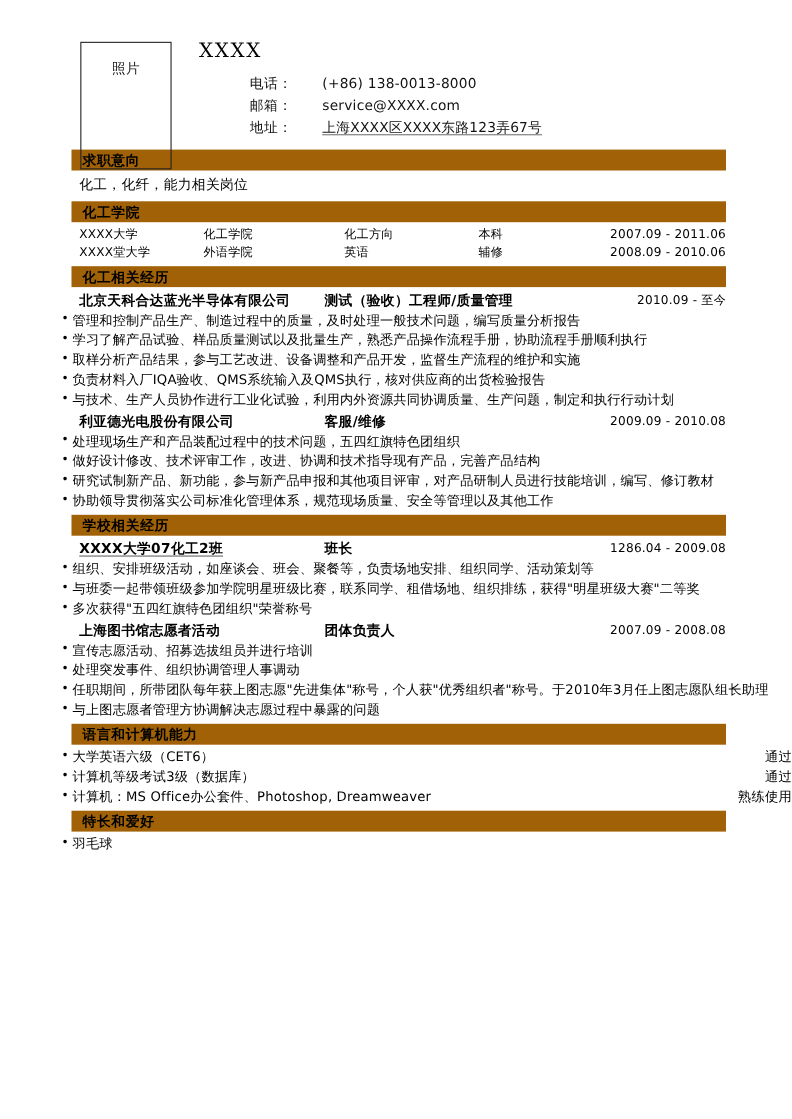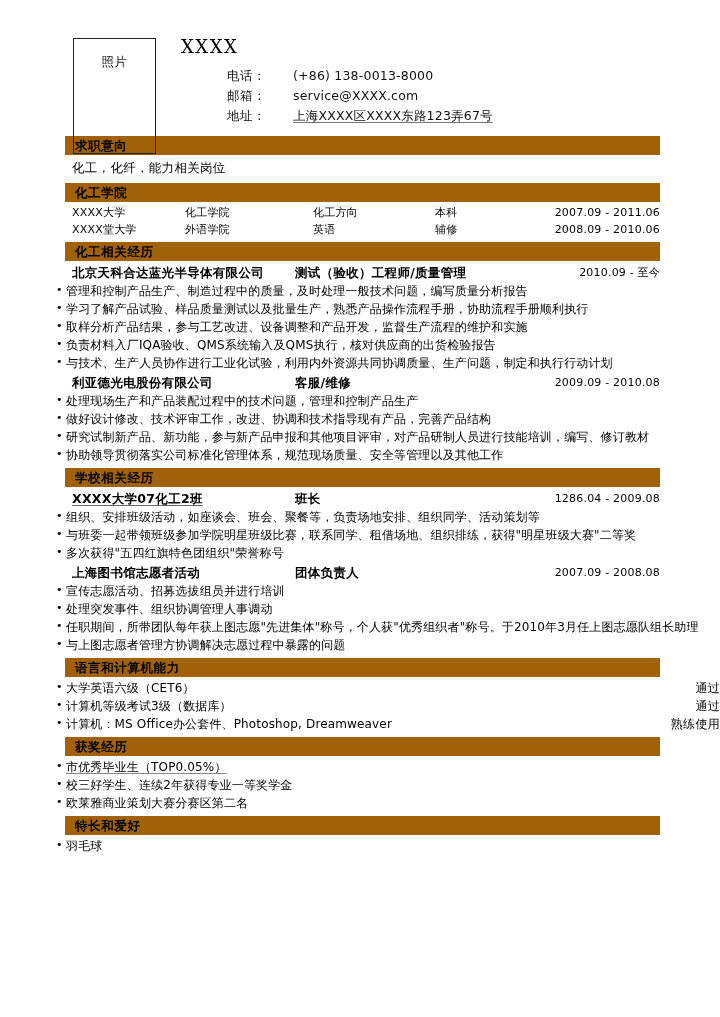--- a/index.html
+++ b/index.html
@@ -265,21 +265,21 @@
     </ul>
 
     <div class="section-body">
       <div class="entry-head">
         <span class="entry-org">利亚德光电股份有限公司</span>
         <span class="entry-role">客服/维修</span>
         <span class="entry-date">2009.09 - 2010.08</span>
       </div>
     </div>
     <ul class="bullets">
-      <li><span class="bl-text">处理现场生产和产品装配过程中的技术问题，管理和控制产品生产</span></li>
+      <li><span class="bl-text">处理现场生产和产品装配过程中的技术问题，五四红旗特色团组织</span></li>
       <li><span class="bl-text">做好设计修改、技术评审工作，改进、协调和技术指导现有产品，完善产品结构</span></li>
       <li><span class="bl-text">研究试制新产品、新功能，参与新产品申报和其他项目评审，对产品研制人员进行技能培训，编写、修订教材</span></li>
       <li><span class="bl-text">协助领导贯彻落实公司标准化管理体系，规范现场质量、安全等管理以及其他工作</span></li>
     </ul>
   </div>
 
   <div class="section">
     <div class="section-bar">学校相关经历</div>
 
     <div class="section-body">
@@ -321,28 +321,20 @@
         <span class="bl-text">计算机等级考试3级（数据库）</span>
         <span class="bl-status">通过</span>
       </li>
       <li class="with-status">
         <span class="bl-text">计算机：MS Office办公套件、Photoshop, Dreamweaver</span>
         <span class="bl-status">熟练使用</span>
       </li>
     </ul>
   </div>
 
-  <div class="section">
-    <div class="section-bar">获奖经历</div>
-    <ul class="bullets">
-      <li><span class="bl-text u">市优秀毕业生（TOP0.05%）</span></li>
-      <li><span class="bl-text">校三好学生、连续2年获得专业一等奖学金</span></li>
-      <li><span class="bl-text">欧莱雅商业策划大赛分赛区第二名</span></li>
-    </ul>
-  </div>
 
   <div class="section">
     <div class="section-bar">特长和爱好</div>
     <ul class="bullets">
       <li><span class="bl-text">羽毛球</span></li>
     </ul>
   </div>
 
 </div>
 

